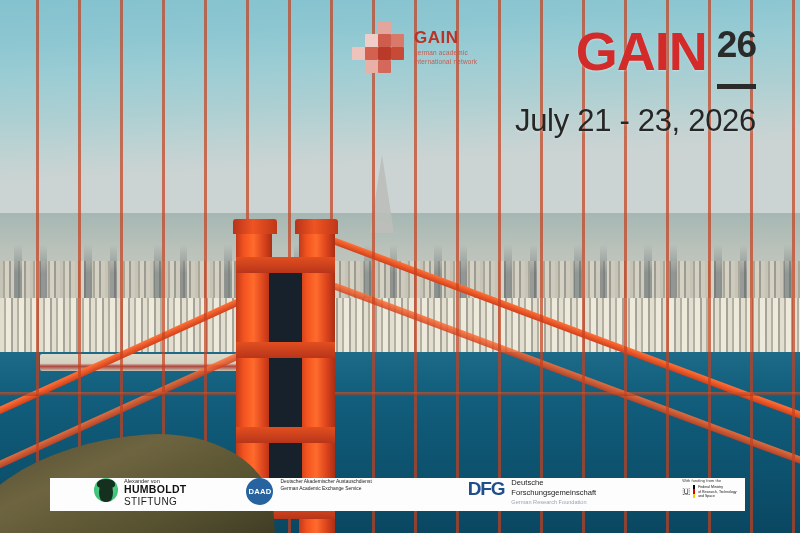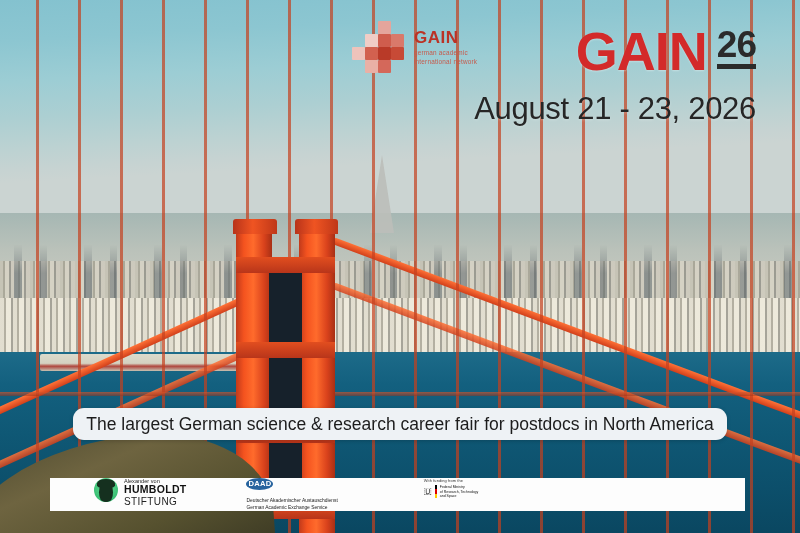--- a/index.html
+++ b/index.html
@@ -117,36 +117,36 @@
   .sq{position:absolute;width:13px;height:13px;border-radius:1px;}
   .gm-text{position:absolute;left:62px;top:8px;color:#c0392b;}
   .gm-title{font-size:17px;font-weight:700;letter-spacing:.5px;line-height:1;color:#bb3326;}
   .gm-sub{font-size:6.4px;line-height:1.35;color:#c65a4c;margin-top:3px;letter-spacing:.2px;}
   
   .headline{position:absolute;right:44px;top:26px;text-align:right;}
   .g-row{display:flex;align-items:flex-start;justify-content:flex-end;gap:10px;}
   .g-word{font-size:54px;font-weight:800;color:#d32a2a;letter-spacing:-1px;line-height:.95;
     text-shadow:0 1px 2px rgba(255,255,255,.35);}
   .g-year{display:inline-block;font-size:37px;font-weight:800;color:#2b2b2b;line-height:1;
-    border-bottom:5px solid #2b2b2b;padding-bottom:1px;letter-spacing:-1px;}
+    border-bottom:5px solid #2b2b2b;padding-bottom:21px;letter-spacing:-1px;}
   .g-tag{margin-top:7px;font-size:11.2px;font-weight:700;color:#2b2b2b;letter-spacing:1.55px;}
   .g-date{margin-top:14px;font-size:31px;font-weight:400;color:#262626;letter-spacing:-.3px;
     text-shadow:0 1px 3px rgba(255,255,255,.25);}
   
   .banner{position:absolute;left:0;right:0;top:408px;text-align:center;}
   .bline{display:inline-block;background:#eef2f5;color:#1c1c1c;
     font-size:17.5px;line-height:1.5;padding:3px 13px;border-radius:11px;
     box-shadow:0 1px 4px rgba(0,0,0,.18);}
   .bline2{border-radius:0 0 13px 13px;margin-top:-2px;}
   
   .logobar{position:absolute;left:50px;top:478px;width:695px;height:33px;
     background:#fdfdfd;display:flex;align-items:center;}
   .slot{display:flex;height:100%;}
   .s-humboldt{margin-left:44px;gap:6px;}
-  .s-daad{margin-left:60px;gap:7px;flex-direction:column;}
+  .s-daad{margin-left:60px;gap:7px;}
   .s-dfg{margin-left:96px;gap:7px;}
   .s-bmbf{margin-left:86px;}
   .hb-circ{width:24px;height:24px;border-radius:50%;
     background:radial-gradient(circle at 50% 42%, #6ddb9a 0%, #3ec478 62%, #2fae67 100%);
     position:relative;overflow:hidden;}
   .hb-face{position:absolute;left:5px;top:3px;width:14px;height:21px;
     background:#15301f;border-radius:48% 48% 36% 36% / 54% 54% 46% 46%;}
   .hb-hair{position:absolute;left:3px;top:1px;width:18px;height:9px;
     background:#15301f;border-radius:50% 50% 30% 30%;}
   .hb-t1{font-size:5.6px;color:#222;line-height:1.15;}
@@ -227,25 +227,24 @@
         <div>international network</div>
       </div>
     </div>
   </div>
 
   <div class="headline">
     <div class="g-row">
       <span class="g-word">GAIN</span>
       <span class="g-year">26</span>
     </div>
-    <div class="g-date">August 21 - 23, 2026</div>
+    <div class="g-date">July 21 - 23, 2026</div>
   </div>
 
   <div class="banner">
-    <div><span class="bline">The largest German science &amp; research career fair for postdocs in North America</span></div>
   </div>
 
   <div class="logobar">
 
     <div class="slot s-humboldt">
       <div class="hb-circ">
         <div class="hb-face"></div>
           <div class="hb-hair"></div>
       </div>
       <div>
@@ -256,20 +255,28 @@
     </div>
 
     <div class="slot s-daad">
       <div class="daad-circ">DAAD</div>
       <div>
         <div class="daad-t">Deutscher Akademischer Austauschdienst</div>
         <div class="daad-t">German Academic Exchange Service</div>
       </div>
     </div>
 
+    <div class="slot s-dfg">
+      <div class="dfg-word">DFG</div>
+      <div>
+        <div class="dfg-t1">Deutsche</div>
+        <div class="dfg-t1">Forschungsgemeinschaft</div>
+        <div class="dfg-t2">German Research Foundation</div>
+      </div>
+    </div>
 
     <div class="slot s-bmbf">
       <div class="bmbf">
         <div class="bmbf-top">With funding from the</div>
         <div class="bmbf-row">
           <span class="eagle">🇺​</span>
           <span class="flag"></span>
           <span>
             <span class="bmbf-t" style="display:block">Federal Ministry</span>
             <span class="bmbf-t" style="display:block">of Research, Technology</span>

